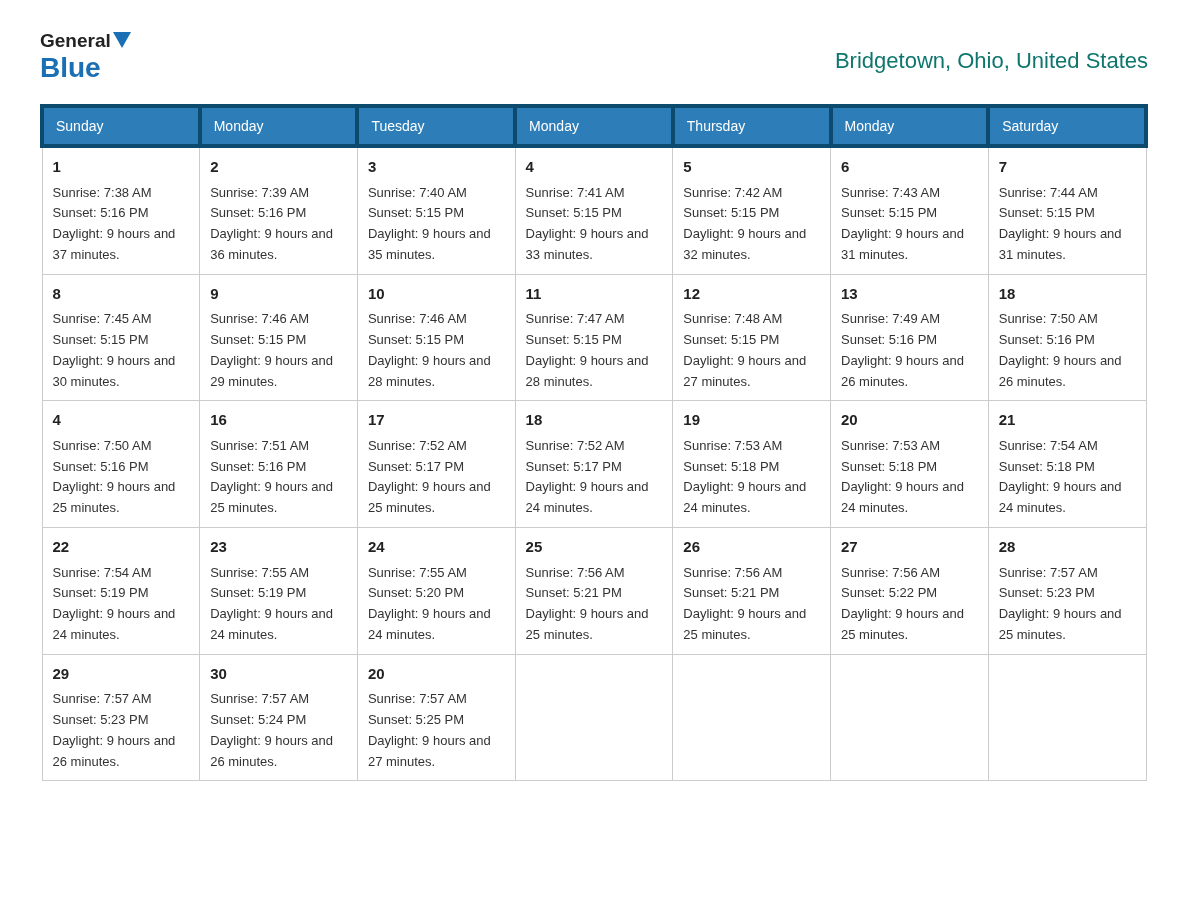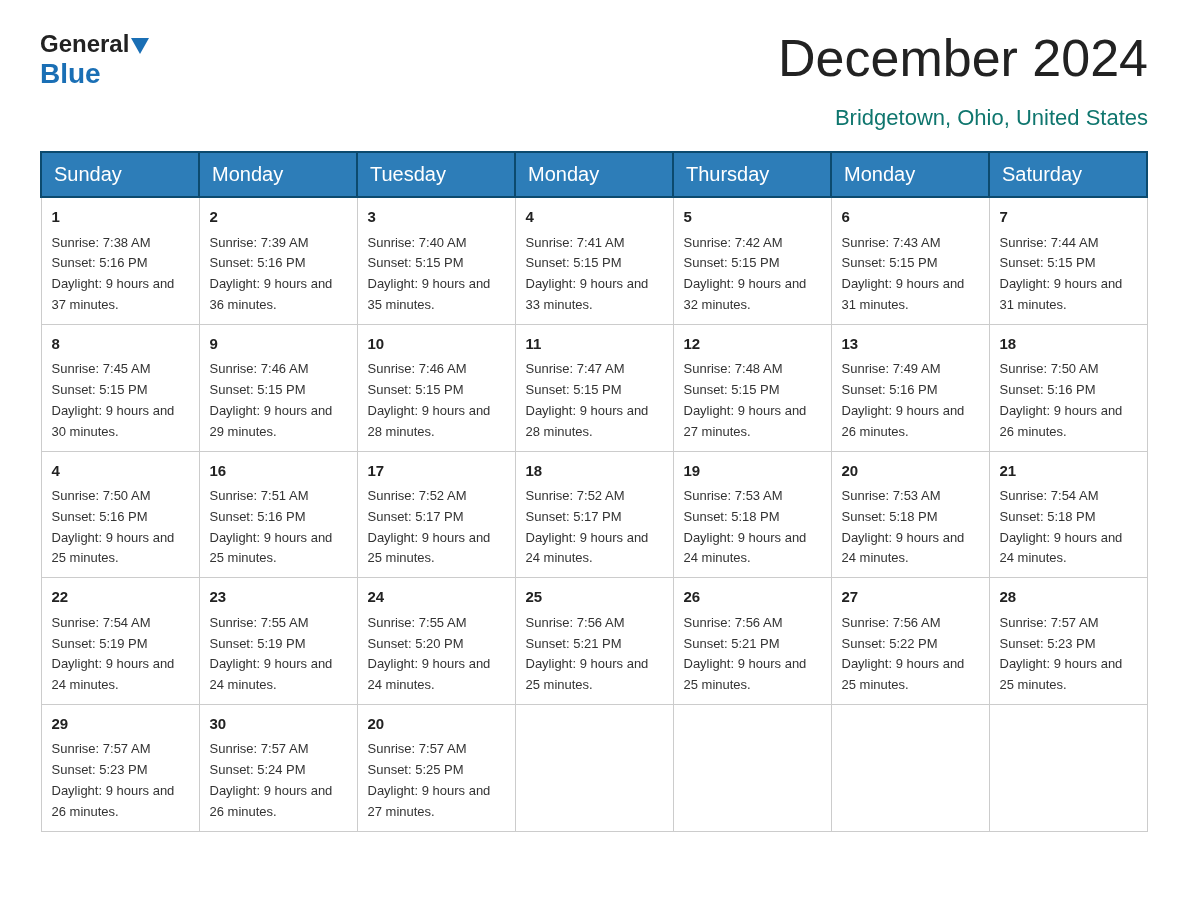--- a/index.html
+++ b/index.html
@@ -37,25 +37,25 @@
       margin-top: 18px;
     }
     .calendar {
       width: 100%;
       border-collapse: collapse;
       border: 1px solid #ccc;
     }
     .calendar th {
       background: #2d7db8;
       color: #fff;
-      font-size: 20px;
+      font-size: 14px;
       font-weight: normal;
       padding: 10px 12px;
       text-align: left;
-      border: 2px solid #0c4a6e;
+      border: 4px solid #0c4a6e;
     }
     .calendar td {
       vertical-align: top;
       padding: 8px 10px;
       border: 1px solid #ccc;
       font-size: 13px;
       color: #333;
       width: 14.28%;
       min-height: 100px;
       line-height: 1.5;
@@ -73,21 +73,21 @@
       line-height: 1.6;
     }
     .empty-cell {
       background: #fff;
     }
     .logo-wrapper {
       display: flex;
       align-items: flex-end;
     }
     .logo-general {
-      font-size: 24px;
+      font-size: 19px;
       font-weight: bold;
       color: #222;
     }
     .logo-arrow {
       display: inline-block;
       position: relative;
       top: -2px;
     }
     .logo-arrow svg {
       vertical-align: middle;
@@ -109,21 +109,20 @@
         <svg width="22" height="22" viewBox="0 0 22 22">
           <polygon points="2,4 20,4 11,20" fill="#1a6fb5"></polygon>
         </svg>
       </span>
     </div>
     <div>
       <span class="logo-blue-text">Blue</span>
     </div>
   </div>
   <div class="title-area">
-    <div class="main-title">December 2024</div>
     <div class="subtitle">Bridgetown, Ohio, United States</div>
   </div>
 </div>
 
 <table class="calendar">
   <thead>
     <tr>
     <th>Sunday</th>
         <th>Monday</th>
         <th>Tuesday</th>

